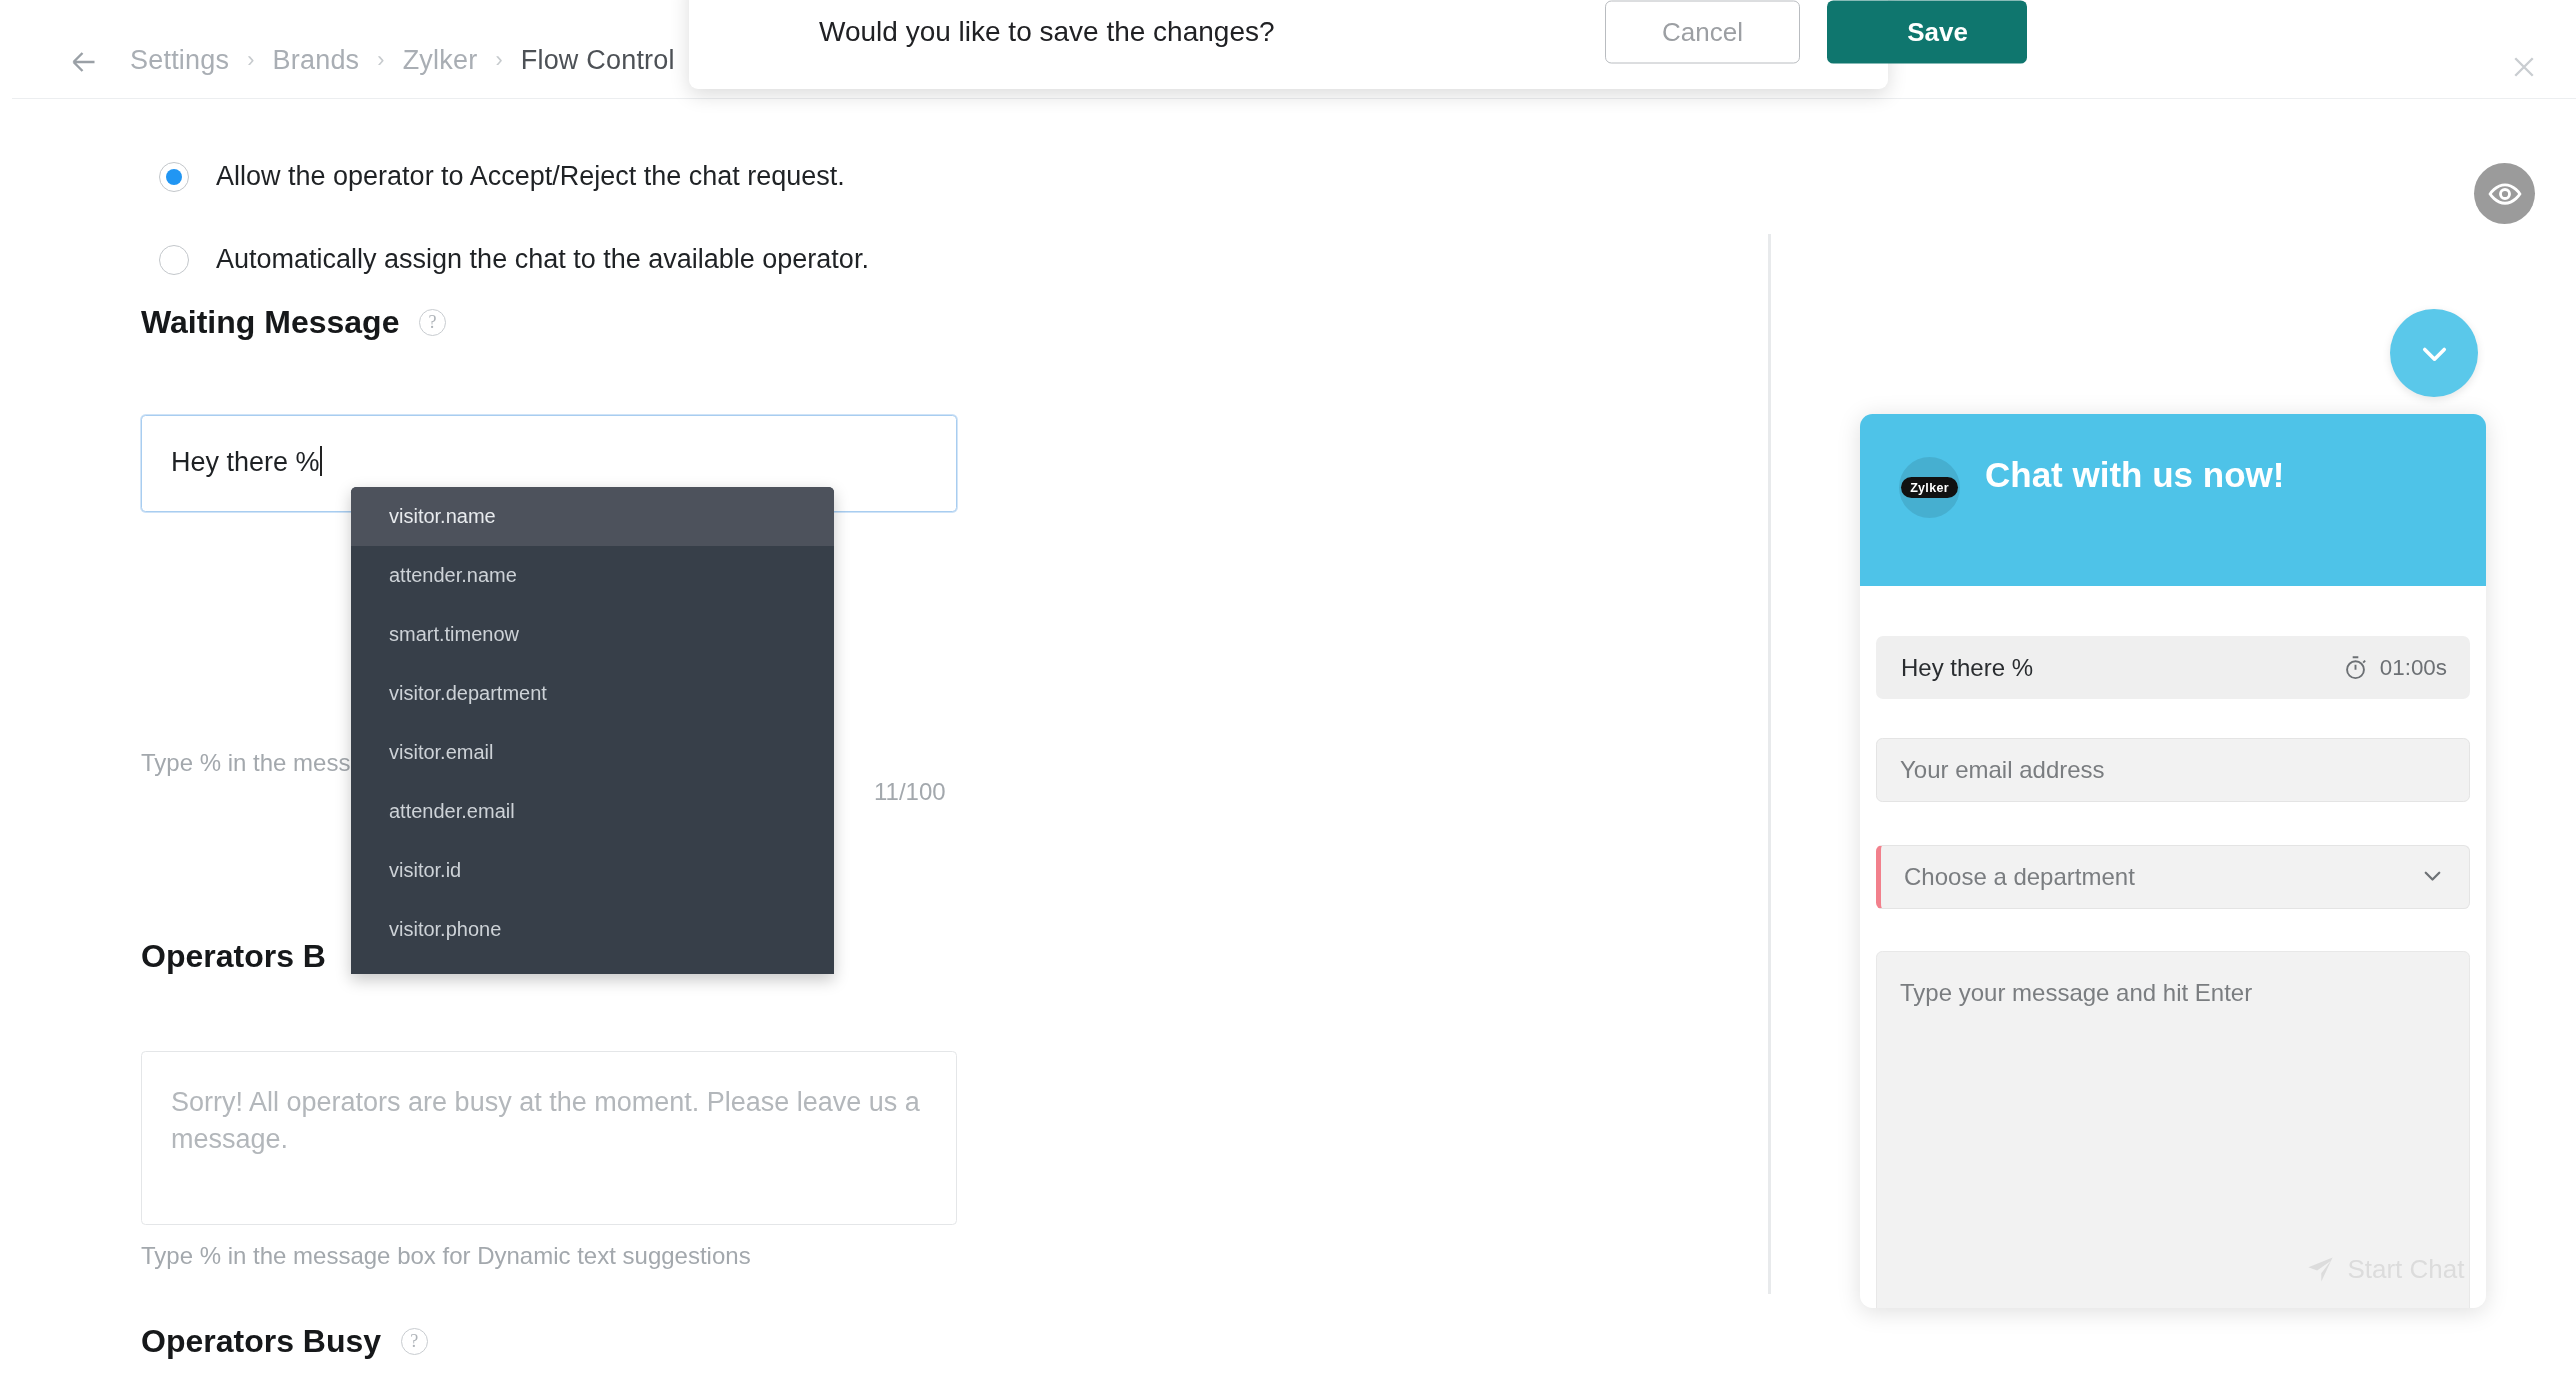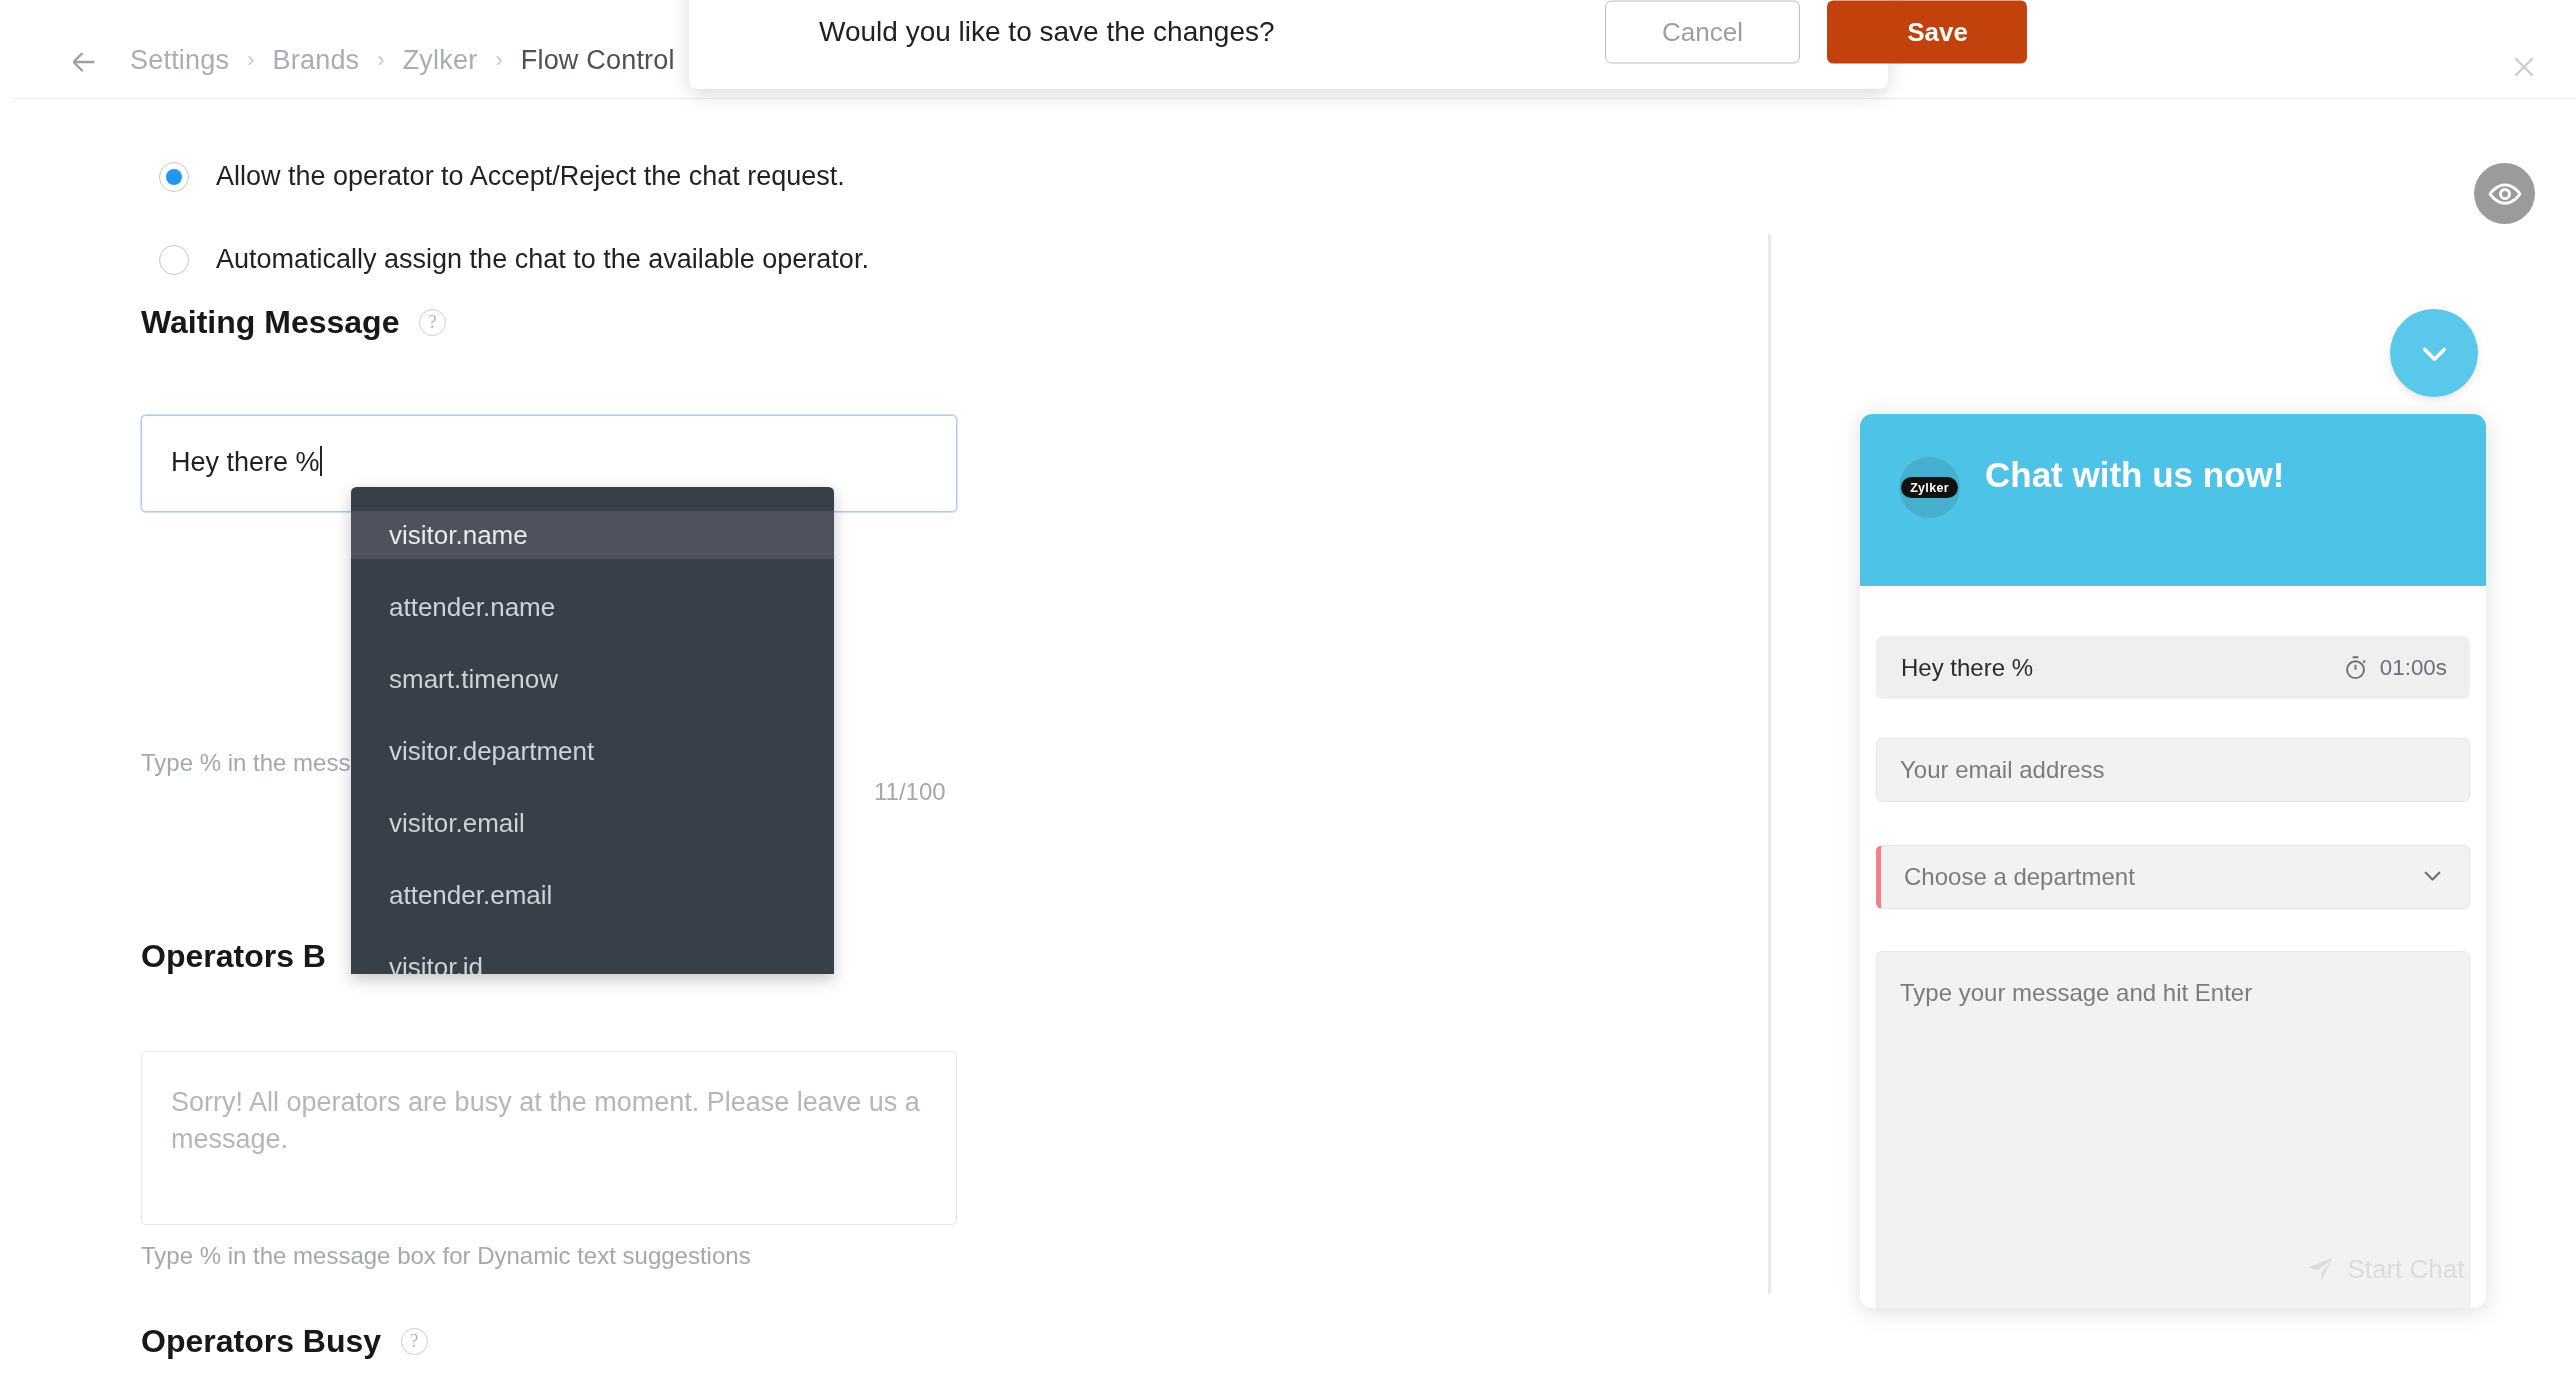--- a/index.html
+++ b/index.html
@@ -49,21 +49,21 @@
   }
   .btn-cancel {
     position: absolute; left: 916px; top: 50%; transform: translateY(-50%);
     width: 195px; height: 63px; border: 1.8px solid #b9bcc0; border-radius: 6.3px;
     background: #fff; color: #9c9fa3; font-size: 26px; cursor: pointer;
     font-family: "Liberation Sans", sans-serif;
   }
   .btn-save {
     position: absolute; left: 1138px; top: 50%; transform: translateY(-50%);
     width: 200px; height: 63px; border: none; border-radius: 6.3px;
-    background: #c2410c; color: #fff; font-size: 26px; font-weight: 700;
+    background: #0f766e; color: #fff; font-size: 26px; font-weight: 700;
     cursor: pointer; font-family: "Liberation Sans", sans-serif; padding-left: 21px;
   }
 
   
   .left-pane { position: absolute; left: 0; top: 123px; width: 1755px; height: 1274px; }
 
   .radio-row { position: absolute; display: flex; align-items: center; gap: 27px; }
   .radio-row.r1 { left: 159px; top: 38px; }
   .radio-row.r2 { left: 159px; top: 109px; margin-top: 12px; }
   .radio-outer {
@@ -114,24 +114,23 @@
   }
 
   
   .suggest-menu {
     position: absolute; left: 351px; top: 487px; width: 483px; height: 487px;
     background: #373f49; border-radius: 5.4px 5.4px 0 0; overflow: hidden; z-index: 50;
     box-shadow: 0 5.4px 16px rgba(0,0,0,.22);
   }
   .suggest-scroll { position: absolute; inset: 0; }
   .suggest-item {
-    height: 48px; display: flex; align-items: center;
-    padding-left: 38px; font-size: 26px; color: #cdd2d7; cursor: pointer;
+    height: 59px; display: flex; align-items: center;
+    padding-left: 38px; font-size: 20px; color: #cdd2d7; cursor: pointer;
     white-space: nowrap;
-    margin-top: 24px;
   }
   .suggest-item.active { background: #4d525c; color: #e8ebee; }
 
   
   .divider {
     position: absolute; left: 1768px; top: 234px; width: 2.7px; height: 1060px;
     background: #e8eaec;
   }
 
   .eye-btn {

